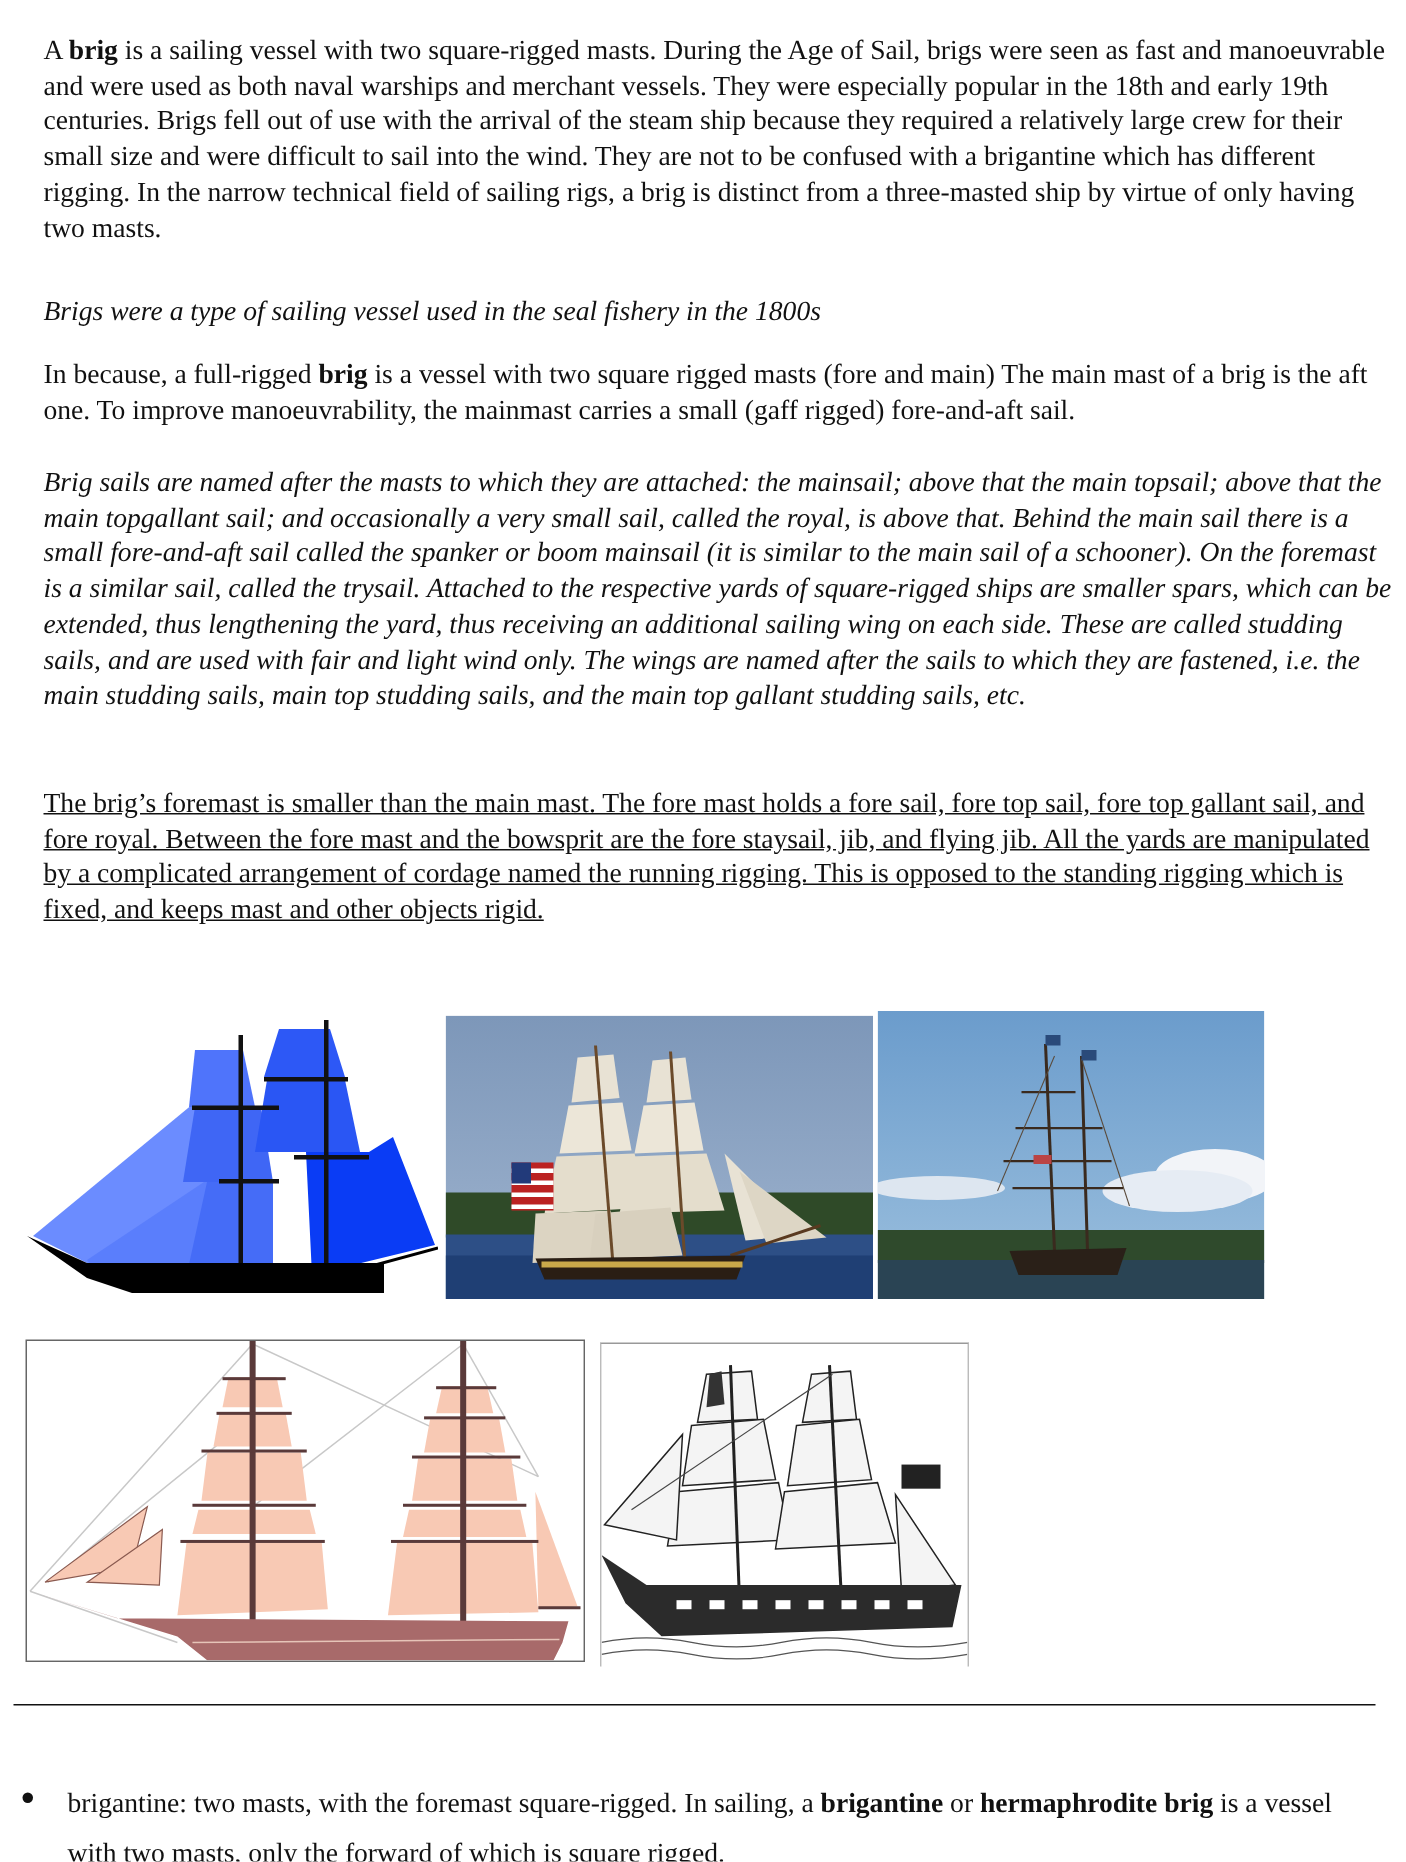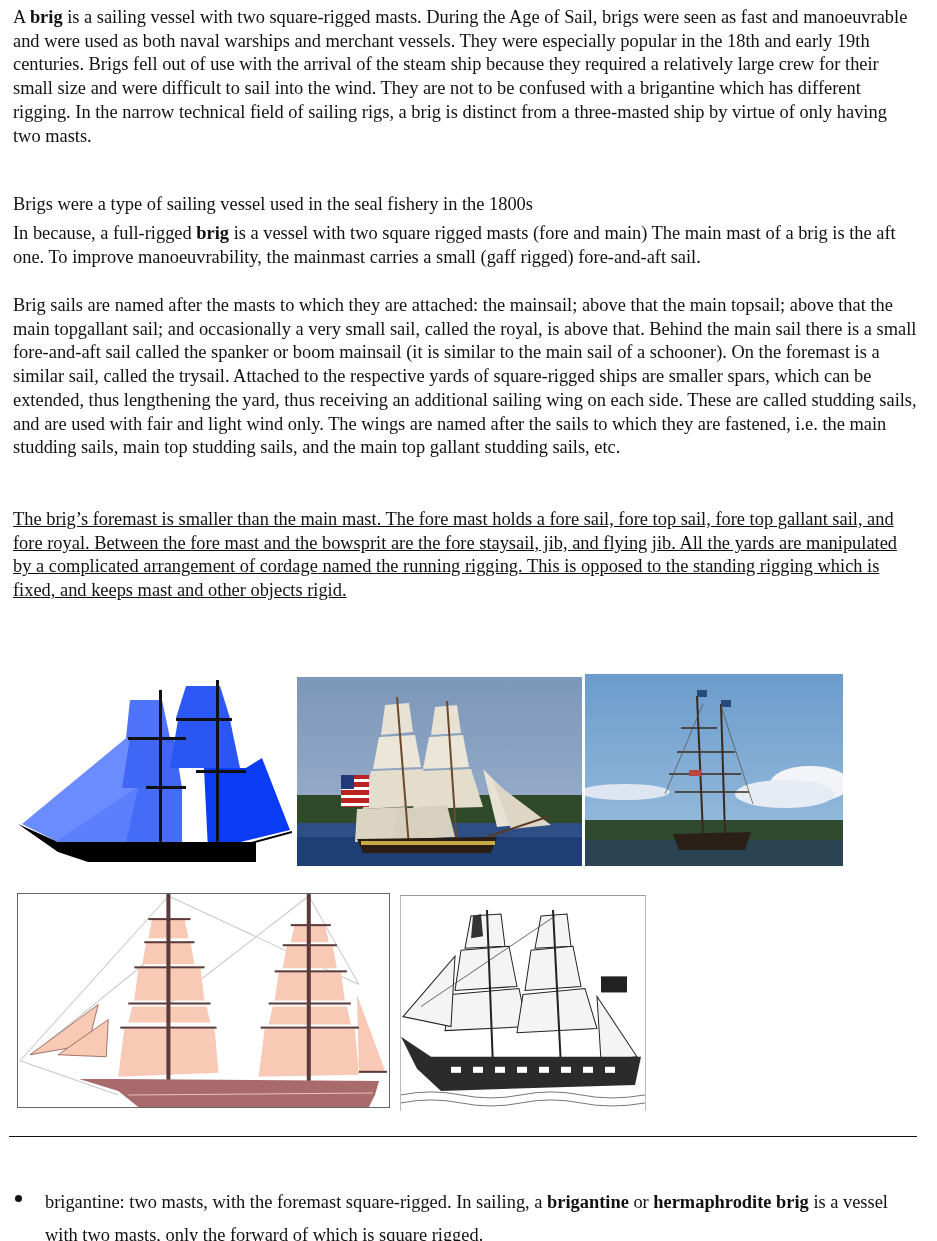--- a/index.html
+++ b/index.html
@@ -1,23 +1,23 @@
 <!DOCTYPE html>
 <html><head>
 <meta charset="utf-8">
 <style>
   html, body { margin:0; padding:0; background:#ffffff; }
   body { width:937px; height:1241px; position:relative; overflow:hidden;
          font-family:"Liberation Serif", "DejaVu Serif", serif; color:#111; }
-  .para { position:absolute; left:13px; width:905px; font-size:18.4px; line-height:23.7px; margin:0; }
+  .para { position:absolute; left:13px; width:905px; font-size:18.4px; line-height:23.7px; margin:16px; }
   .para b { font-weight:bold; }
   #p1 { top:6px; }
-  #p2 { top:193px; }
+  #p2 { top:180px;font-style:italic; }
   #p3 { top:222px; }
-  #p4 { top:294px; }
+  #p4 { top:294px;font-style:italic; }
   #p5 { top:508px;text-decoration:underline; }
   .fig { position:absolute; overflow:hidden; }
   .fig svg { display:block; width:100%; height:100%; }
   #fig-blue { left:18px; top:680px; width:274px; height:184px; }
   #fig-photo1 { left:297px; top:677px; width:285px; height:189px; }
   #fig-photo2 { left:585px; top:674px; width:258px; height:192px; }
   #fig-pink { left:17px; top:893px; width:373px; height:215px; border:1.5px solid #666; box-sizing:border-box; }
   #fig-sketch { left:400px; top:895px; width:246px; height:216px; border-top:1.5px solid #999; border-left:1px solid #bbb; border-right:1px solid #bbb; box-sizing:border-box; }
   .rule { position:absolute; left:9px; top:1136px; width:908px; height:0; border-top:1.3px solid #111; }
   .bullet-list { position:absolute; left:0; top:1186px; width:937px; margin:0; padding:0; list-style:none; }

